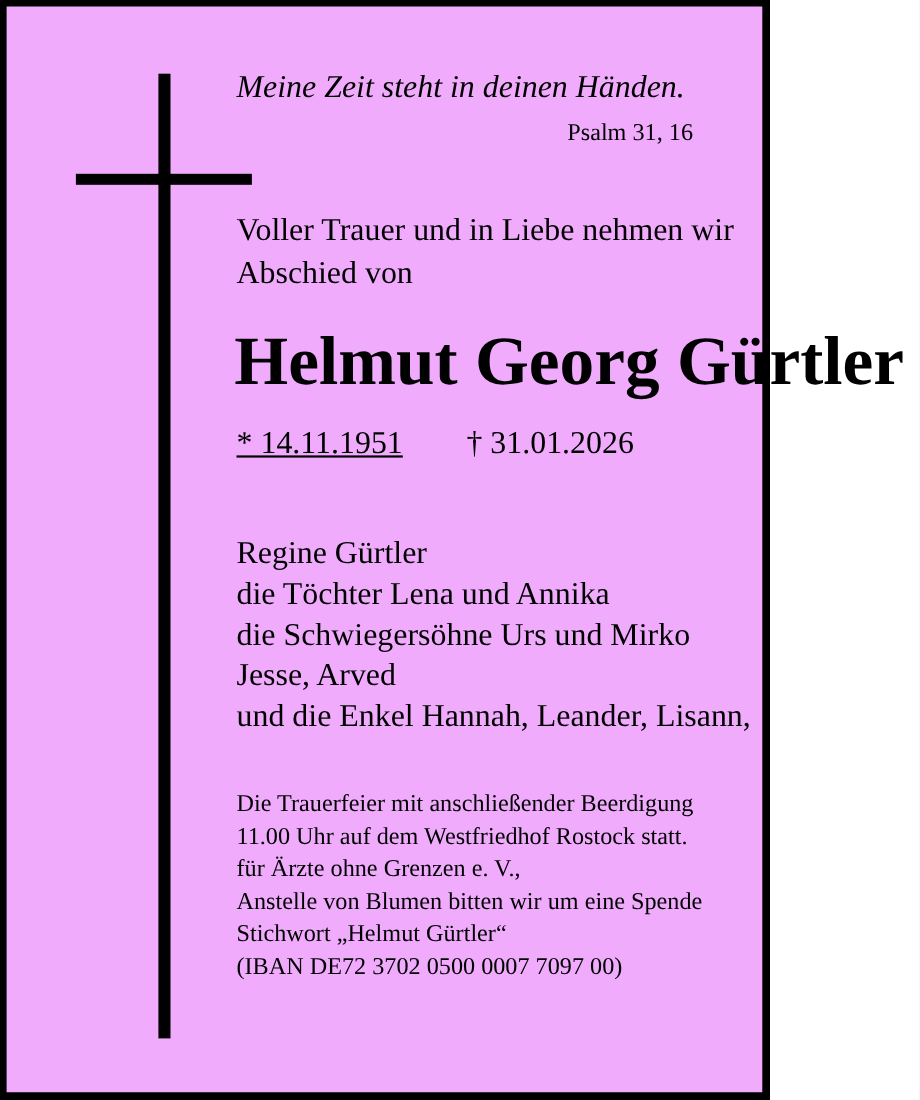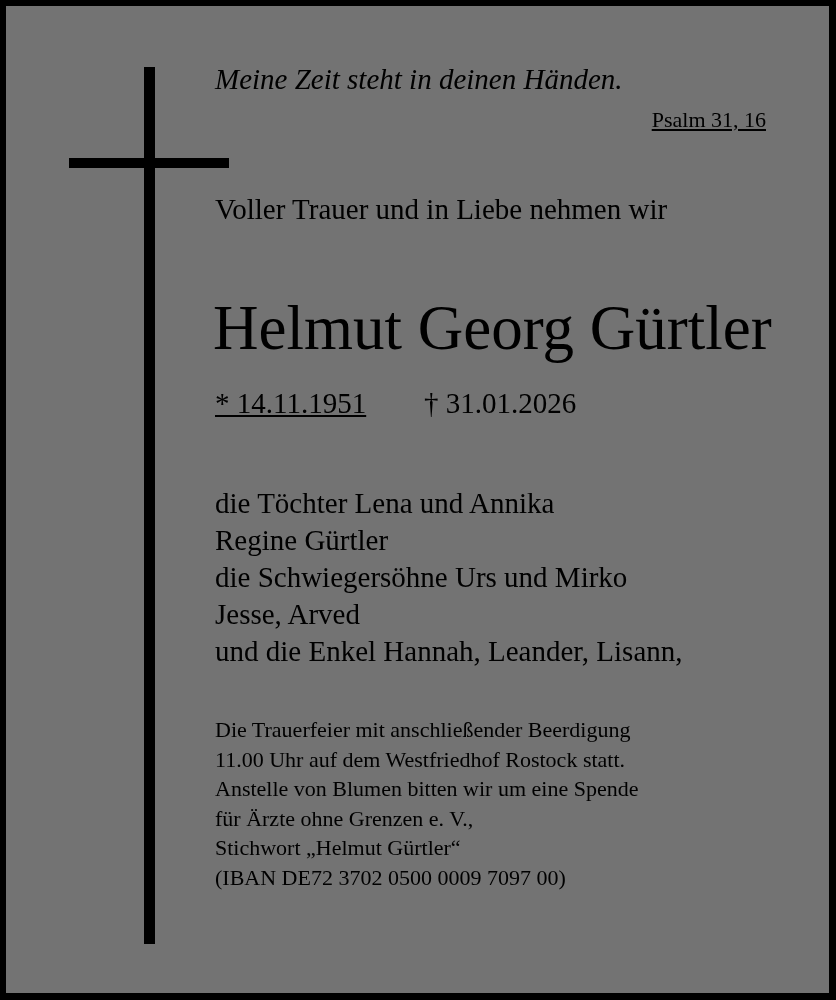--- a/index.html
+++ b/index.html
@@ -12,28 +12,28 @@
       height: 1000px;
       position: relative;
       overflow: hidden;
       font-family: "Liberation Serif", "DejaVu Serif", serif;
       color: #000000;
     }
     .frame {
       position: absolute;
       left: 0;
       top: 0;
-      width: 836px;
+      width: 700px;
       height: 1000px;
       box-sizing: border-box;
       border-top: 6px solid #000;
       border-left: 6px solid #000;
       border-right: 7px solid #000;
       border-bottom: 7px solid #000;
-      background: #737373;
+      background: #f0abfc;
     }
     .cross-v {
       position: absolute;
       left: 138px;
       top: 61px;
       width: 11px;
       height: 877px;
       background: #000;
     }
     .cross-h {
@@ -55,21 +55,20 @@
       font-size: 29px;
       font-style: italic;
       line-height: 36px;
     }
     .psalm {
       right: 63px;
       top: 100px;
       font-size: 22px;
       line-height: 28px;
       text-align: right;
-      text-decoration: underline;
     }
     .intro {
       left: 209px;
       top: 184px;
       font-size: 29px;
       line-height: 39px;
     }
     .intro span, .family span, .info span {
       display: block;
     }
@@ -115,38 +114,39 @@
 
 <div class="frame">
   <div class="cross-v"></div>
   <div class="cross-h"></div>
 
   <p class="t motto">Meine Zeit steht in deinen Händen.</p>
   <p class="t psalm">Psalm 31, 16</p>
 
   <div class="t intro">
     <span>Voller Trauer und in Liebe nehmen wir</span>
+    <span>Abschied von</span>
   </div>
 
-  <h1 class="t name" style="font-weight:normal;">Helmut Georg Gürtler</h1>
+  <h1 class="t name" style="font-weight:bold;">Helmut Georg Gürtler</h1>
 
   <div class="t dates">
     <span class="birth">* 14.11.1951</span>
     <span class="death">† 31.01.2026</span>
   </div>
 
   <div class="t family">
+    <span>Regine Gürtler</span>
     <span>die Töchter Lena und Annika</span>
-    <span>Regine Gürtler</span>
     <span>die Schwiegersöhne Urs und Mirko</span>
     <span>Jesse, Arved</span>
     <span>und die Enkel Hannah, Leander, Lisann,</span>
   </div>
 
   <div class="t info">
     <span>Die Trauerfeier mit anschließender Beerdigung</span>
     <span>11.00 Uhr auf dem Westfriedhof Rostock statt.</span>
+    <span>für Ärzte ohne Grenzen e. V.,</span>
     <span>Anstelle von Blumen bitten wir um eine Spende</span>
-    <span>für Ärzte ohne Grenzen e. V.,</span>
     <span>Stichwort „Helmut Gürtler“</span>
-    <span>(IBAN DE72 3702 0500 0009 7097 00)</span>
+    <span>(IBAN DE72 3702 0500 0007 7097 00)</span>
   </div>
 </div>
 
 </body></html>

